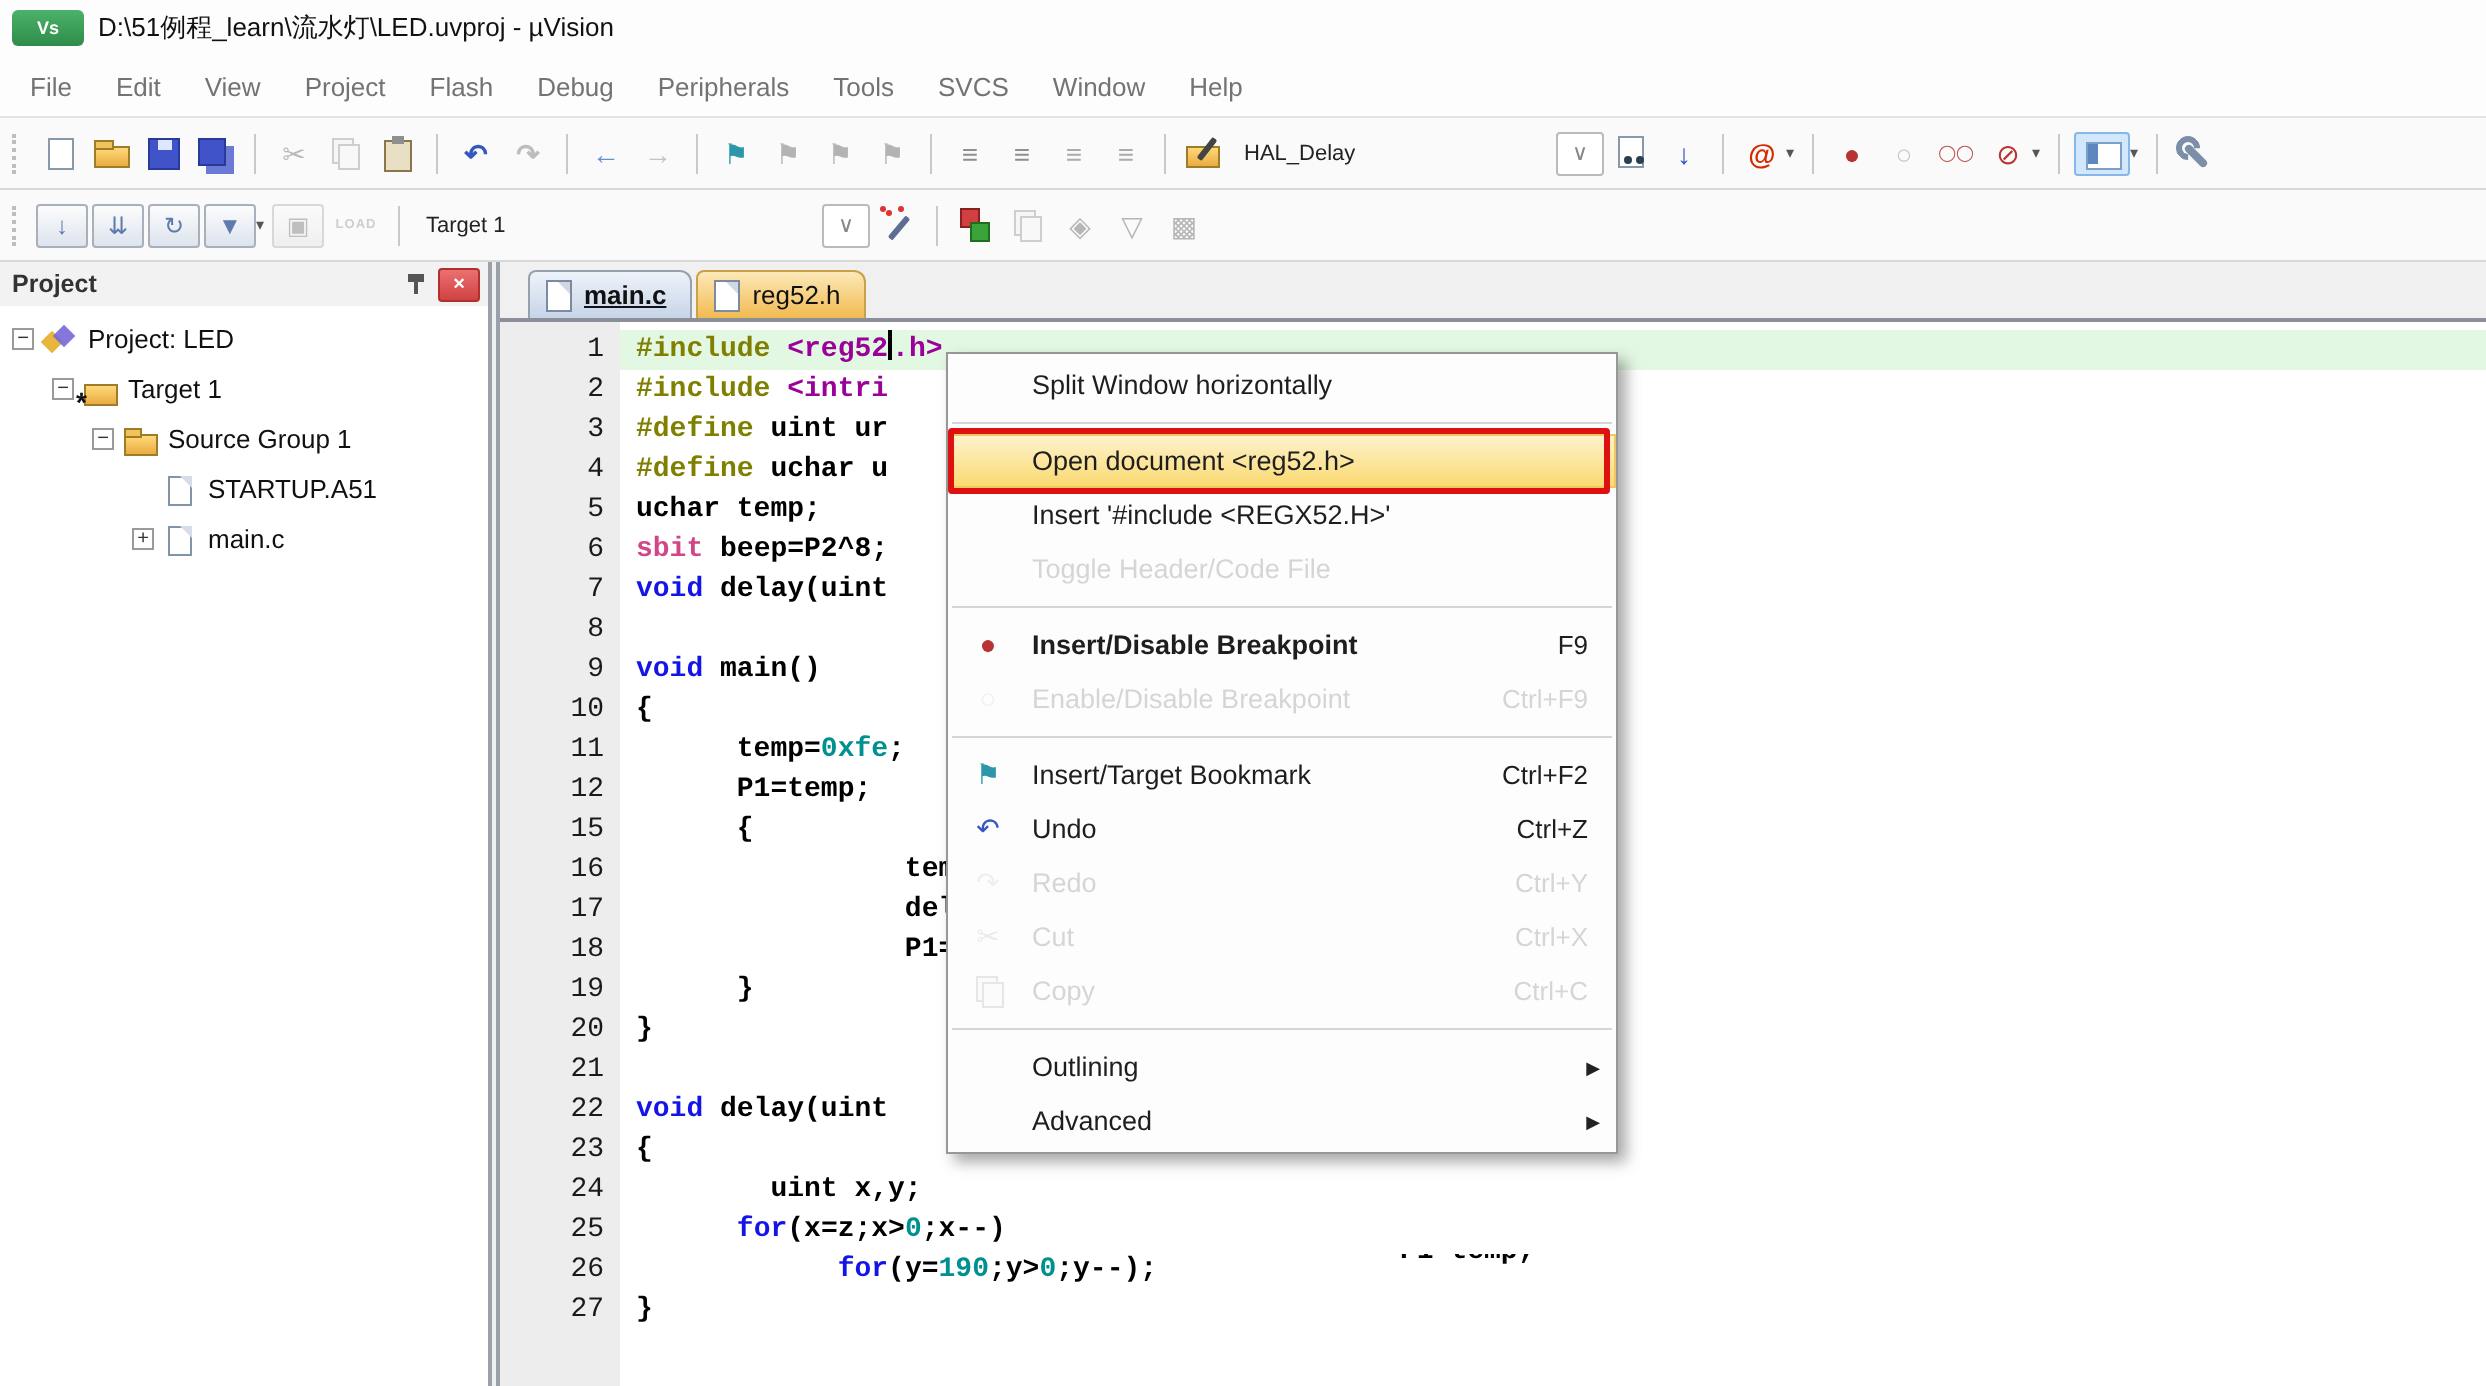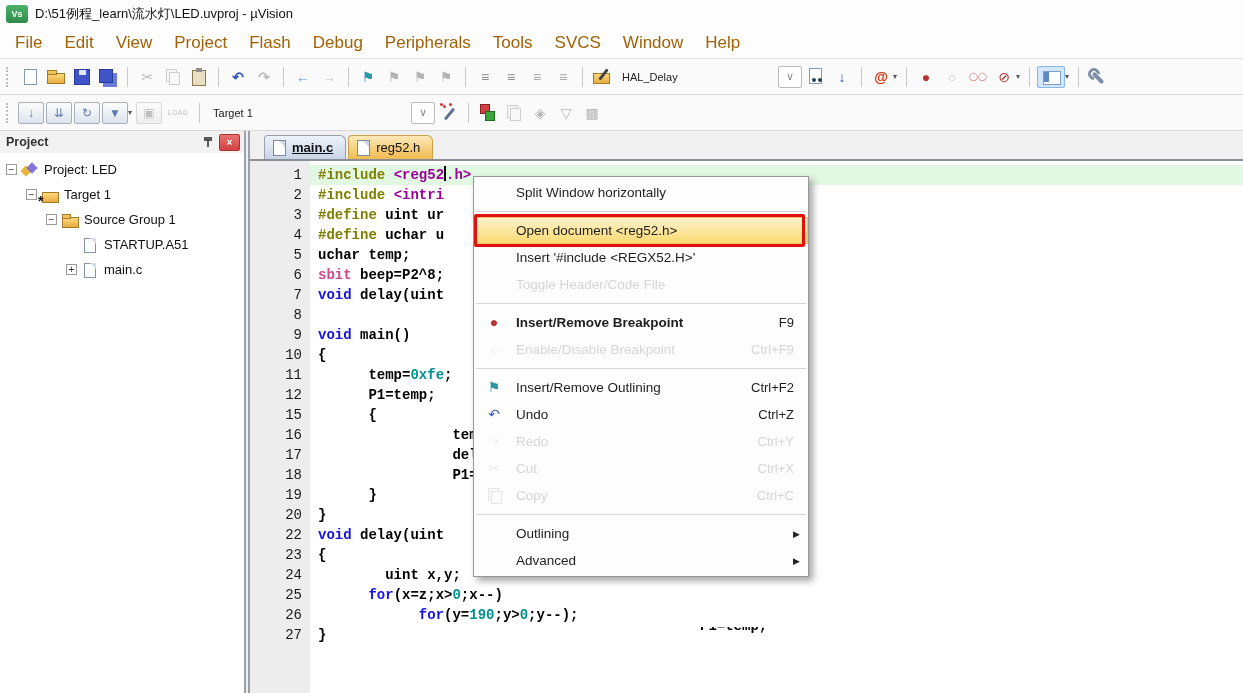--- a/index.html
+++ b/index.html
@@ -1,25 +1,25 @@
 <!DOCTYPE html>
 <html><head>
 <meta charset="utf-8">
 <style>
   html,body{margin:0;padding:0}
   body{width:1243px;height:693px;overflow:hidden;position:relative;background:#fff;
        font-family:"Liberation Sans",sans-serif;-webkit-font-smoothing:antialiased}
   
   .titlebar{height:28px;display:flex;align-items:center;gap:7px;padding-left:6px;background:#fdfdfd}
-  .appicon{width:22px;height:18px;border-radius:3px;background:linear-gradient(#4cb269,#2e8c4a);
+  .appicon{width:36px;height:18px;border-radius:3px;background:linear-gradient(#4cb269,#2e8c4a);
            color:#fff;font-size:9px;font-weight:bold;display:flex;align-items:center;justify-content:center;flex:none}
   .title{font-size:13px;color:#111}
   
   .menubar{height:30px;display:flex;align-items:center;padding-left:4px;background:#fdfdfd;border-bottom:1px solid #e3e3e3}
-  .mb-item{padding:4px 11px;font-size:17px;color:#a16207;cursor:default}
+  .mb-item{padding:4px 11px;font-size:13px;color:#737373;cursor:default}
   
   .toolbar{height:35px;display:flex;align-items:center;gap:2px;padding-left:6px;background:#fafafa;border-bottom:1px solid #d8d8d8}
   .toolbar::before{content:"";width:2px;height:20px;border-left:2px dotted #bdbdbd;margin-right:6px}
   .tbi{width:24px;height:22px;display:inline-flex;align-items:center;justify-content:center;
        font-size:14px;position:relative;border-radius:2px;flex:none;cursor:default}
   .tb-sep{width:1px;height:20px;background:#c9c9c9;margin:0 5px;flex:none}
   .tb-caret{font-size:8px;color:#555;margin:0 2px 0 -2px}
   .tb-combo{height:20px;font-size:11px;color:#222;display:inline-flex;align-items:center;padding:0 6px;flex:none;white-space:nowrap;overflow:hidden}
   .chevbox{width:22px;height:20px;border:1px solid #bbb;background:#fff;color:#888;font-size:11px;
            display:inline-flex;align-items:center;justify-content:center;flex:none;border-radius:2px}
@@ -326,20 +326,24 @@
         </div>
         <div class="crow">
           <span class="lnum">19</span>
           <span class="ltext"><span class="c-t">      }</span></span>
         </div>
         <div class="crow">
           <span class="lnum">20</span>
           <span class="ltext"><span class="c-t">}</span></span>
         </div>
         <div class="crow">
+          <span class="lnum">21</span>
+          <span class="ltext"></span>
+        </div>
+        <div class="crow">
           <span class="lnum">22</span>
           <span class="ltext"><span class="c-k">void </span><span class="c-t">delay(uint</span></span>
         </div>
         <div class="crow">
           <span class="lnum">23</span>
           <span class="ltext"><span class="c-t">{</span></span>
         </div>
         <div class="crow">
           <span class="lnum">24</span>
           <span class="ltext"><span class="c-t">        uint x,y;</span></span>
@@ -375,32 +379,32 @@
     </div>
     <div class="mitem">
       <span class="mlab">Insert '#include &lt;REGX52.H&gt;'</span>
     </div>
     <div class="mitem dis">
       <span class="mlab">Toggle Header/Code File</span>
     </div>
     <div class="msep"></div>
     <div class="mitem bold">
       <span class="mic breakpoint-dot-icon" style="color: rgb(184, 52, 52);">●</span>
-      <span class="mlab">Insert/Remove Breakpoint</span>
+      <span class="mlab">Insert/Disable Breakpoint</span>
       <span class="msc">F9</span>
     </div>
     <div class="mitem dis">
       <span class="mic breakpoint-circle-icon" style="color: rgb(189, 189, 189);">○</span>
       <span class="mlab">Enable/Disable Breakpoint</span>
       <span class="msc">Ctrl+F9</span>
     </div>
     <div class="msep"></div>
     <div class="mitem">
       <span class="mic bookmark-flag-icon" style="color: rgb(43, 151, 168);">⚑</span>
-      <span class="mlab">Insert/Remove Outlining</span>
+      <span class="mlab">Insert/Target Bookmark</span>
       <span class="msc">Ctrl+F2</span>
     </div>
     <div class="mitem">
       <span class="mic undo-icon" style="color: rgb(53, 88, 192);">↶</span>
       <span class="mlab">Undo</span>
       <span class="msc">Ctrl+Z</span>
     </div>
     <div class="mitem dis">
       <span class="mic redo-icon" style="color: rgb(192, 192, 192);">↷</span>
       <span class="mlab">Redo</span>

